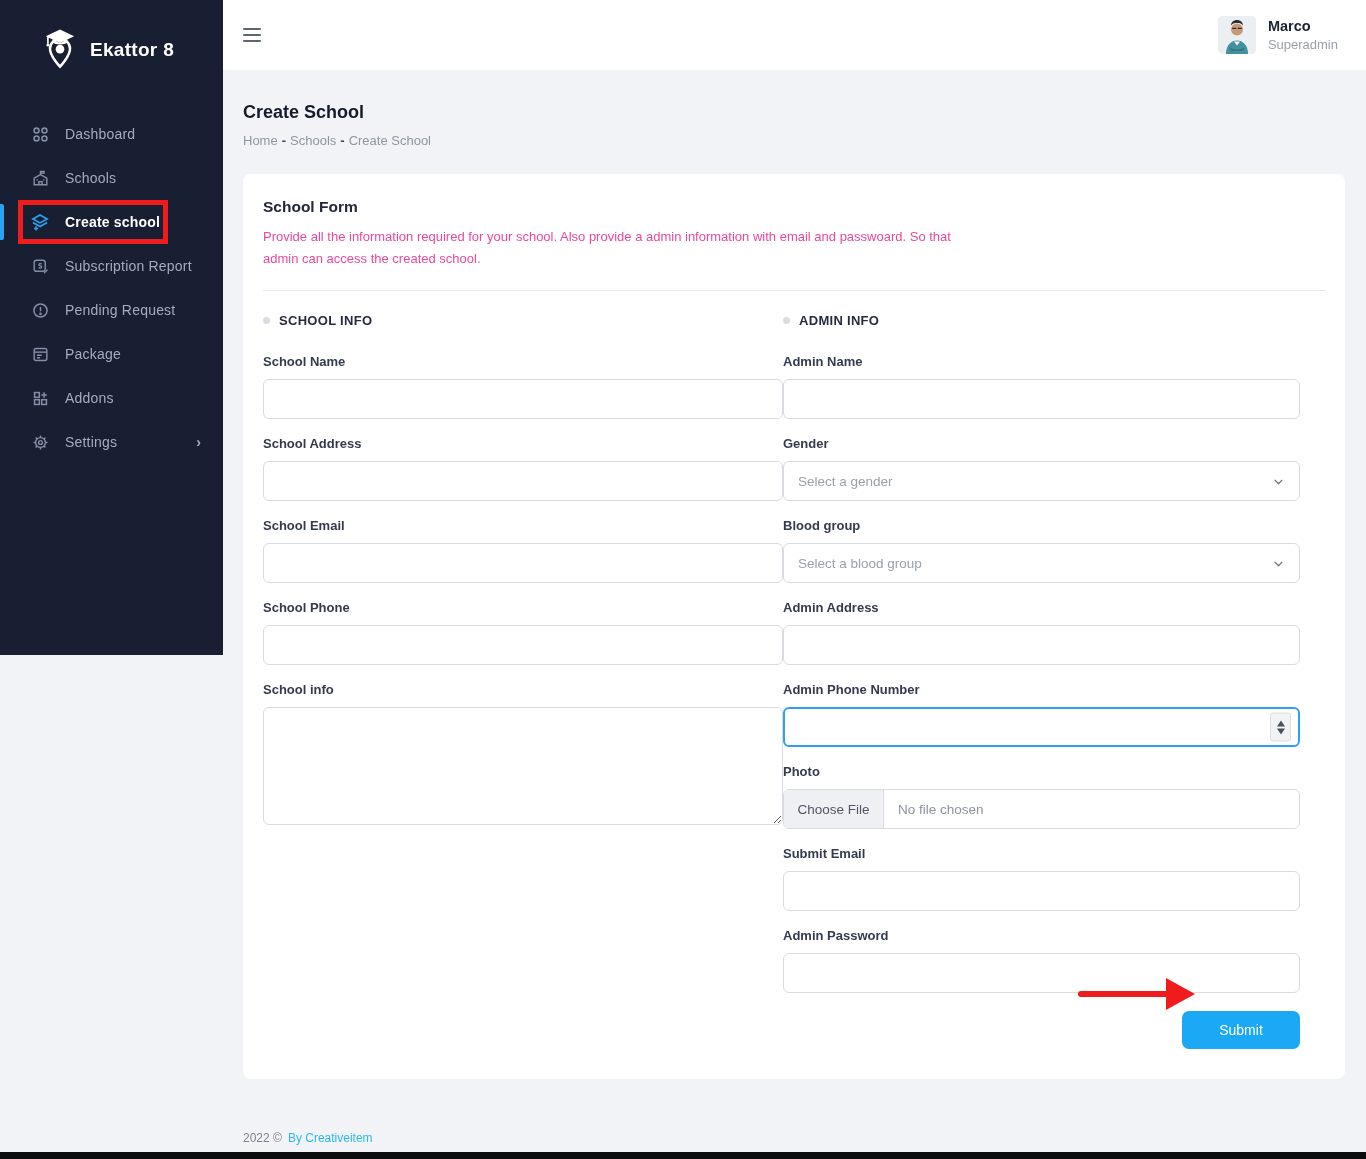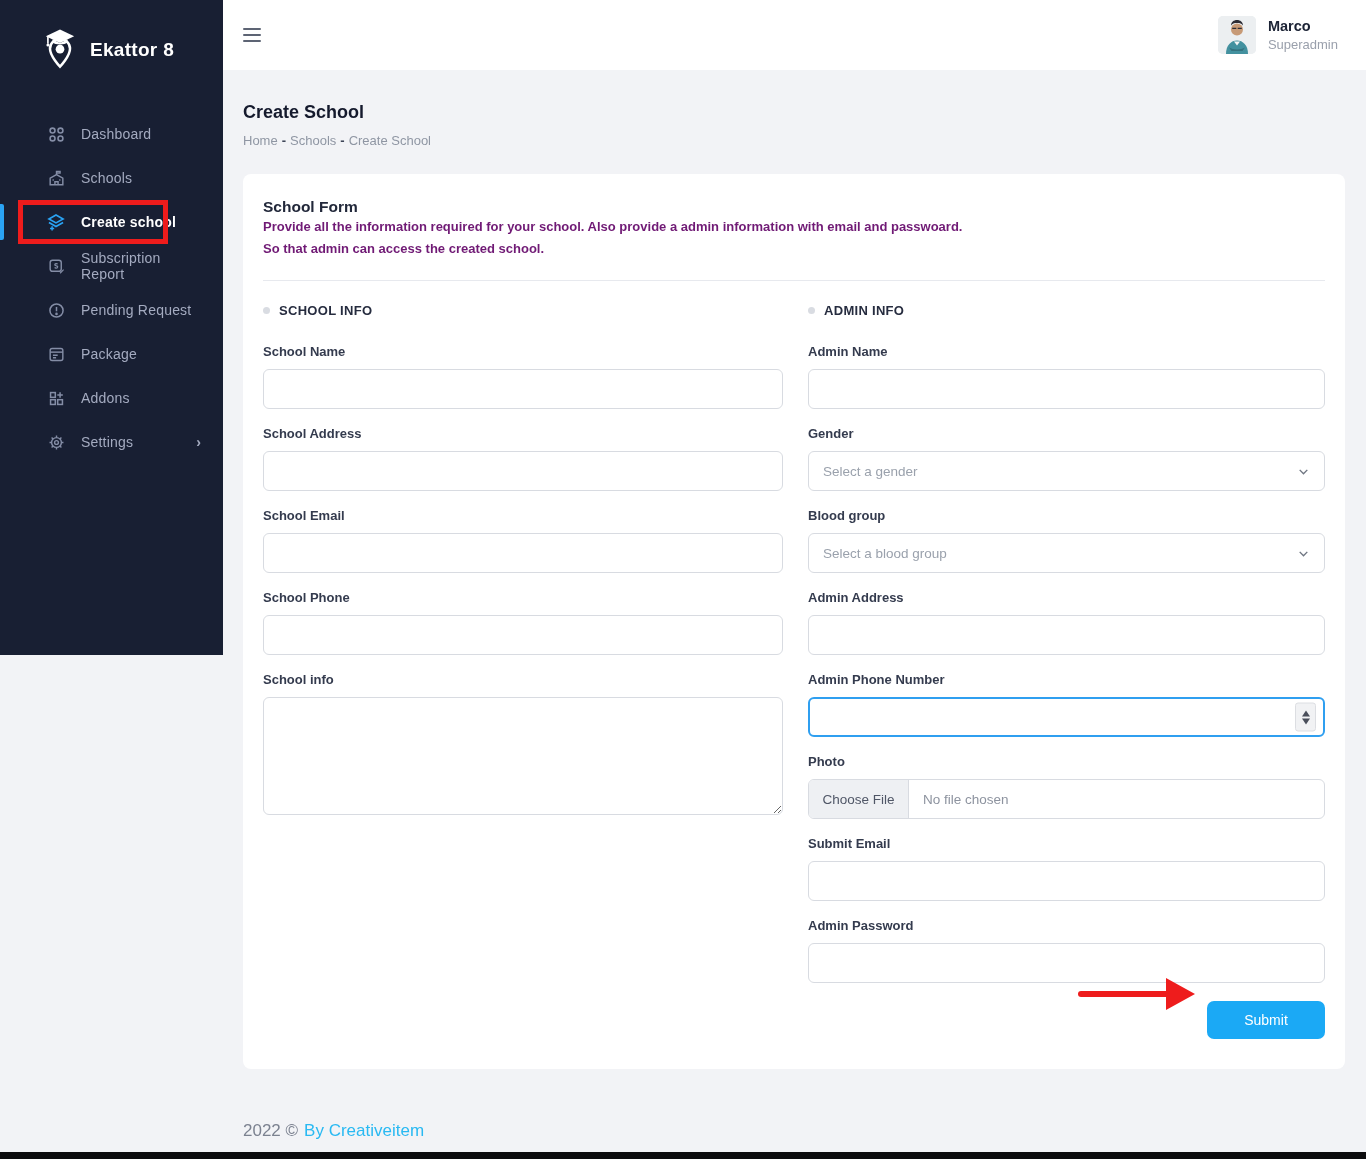--- a/index.html
+++ b/index.html
@@ -24,21 +24,21 @@
   .avatar { width:38px; height:38px; border-radius:5px; overflow:hidden; background:#eceff1; position:relative; flex:0 0 auto; }
   .user-name { font-size:14.5px; font-weight:bold; color:#1c2335; line-height:19px; }
   .user-role { font-size:13px; color:#9aa0ac; line-height:17px; }
   
   .sidebar {
     position:absolute; left:0; top:0; width:223px; height:655px;
     background:#181f33;
   }
   .logo { display:flex; align-items:center; gap:10px; padding:26px 17px 0 40px; }
   .logo-text { color:#ffffff; font-size:19px; font-weight:bold; letter-spacing:0.3px; }
-  .nav { position:absolute; top:112px; left:16px; right:0; }
+  .nav { position:absolute; top:112px; left:0; right:0; }
   .nav-item {
     height:44px; display:flex; align-items:center; gap:15px;
     padding:0 22px 0 30px; cursor:pointer;
     font-size:14px; color:#a4abc0; letter-spacing:0.2px;
   }
   .nav-item .icon { width:20px; height:20px; flex:0 0 auto; display:flex; align-items:center; justify-content:center; }
   .nav-item.active { color:#ffffff; font-weight:bold; }
   .nav-item .chev { margin-left:auto; color:#a4abc0; font-size:14px; font-weight:bold; }
   .active-bar { position:absolute; left:0; top:204px; width:4px; height:36px; background:#2aa3f4; border-radius:0 2px 2px 0; }
   
@@ -48,23 +48,23 @@
   }
   
   .main { position:absolute; left:223px; top:70px; width:1143px; padding:32px 21px 0 20px; }
   .page-title { font-size:18px; font-weight:bold; color:#151a2d; }
   .breadcrumb { margin-top:10px; font-size:13px; color:#8f96a3; display:flex; align-items:center; gap:4px; }
   .breadcrumb .sep { color:#3e4557; font-weight:bold; }
   .crumb-link { cursor:pointer; }
   
   .card { margin-top:26px; background:#ffffff; border-radius:8px; padding:24px 20px 30px; }
   .card-title { font-size:15.5px; font-weight:bold; color:#22283a; }
-  .card-desc { font-size:13px; line-height:22px; color:#701a75; max-width:710px;font-weight:bold; }
+  .card-desc { margin-top:10px; font-size:13px; line-height:22px; color:#ec4899; max-width:710px; }
   .card-divider { border:none; border-top:1px solid #e7e9ee; margin:20px 0 0; }
-  .form-grid { display:flex; gap:25px; margin-top:22px; }
+  .form-grid { display:flex; margin-top:22px; }
   .col-l { width:520px; } .col-r { width:517px; }
   .section-head { display:flex; align-items:center; gap:9px; margin-bottom:26px; }
   .section-dot { width:7px; height:7px; border-radius:50%; background:#d9dce2; }
   .section-label { font-size:13px; font-weight:bold; color:#262c3f; letter-spacing:0.3px; }
   .field { margin-bottom:17px; }
   .field label { display:block; font-size:13px; font-weight:bold; color:#343b4e; margin-bottom:10px; }
   .inp {
     width:100%; height:40px; border:1px solid #d8dbe1; border-radius:6px;
     padding:0 12px; font:inherit; font-size:13.5px; color:#333a4e; background:#fff; outline:none;
   }
@@ -97,21 +97,21 @@
   .submit-btn {
     width:118px; height:38px; border:none; border-radius:7px; background:#1ba9f5;
     color:#ffffff; font-family:inherit; font-size:14px; font-weight:normal; cursor:pointer;
   }
   
   .arrow { position:absolute; z-index:20; pointer-events:none; }
   .arrow-line { position:absolute; left:1078px; top:991px; width:92px; height:6px; background:#ee1c1c; border-radius:3px; }
   .arrow-head { position:absolute; left:1166px; top:978px; width:0; height:0;
     border-left:29px solid #ee1c1c; border-top:16px solid transparent; border-bottom:16px solid transparent; }
   
-  .footer { margin-top:52px; font-size:17px; color:#7c8290; display:flex; gap:6px; }
+  .footer { margin-top:52px; font-size:12px; color:#7c8290; display:flex; gap:6px; }
   .footer .flink { color:#29b9f2; cursor:pointer; }
   .bottom-bar { position:absolute; left:0; bottom:0; width:1366px; height:7px; background:#0c0c0e; }
   svg { display:block; }
 </style>
 </head>
 <body>
 
 <div class="sidebar">
   <div class="logo">
     <span>

